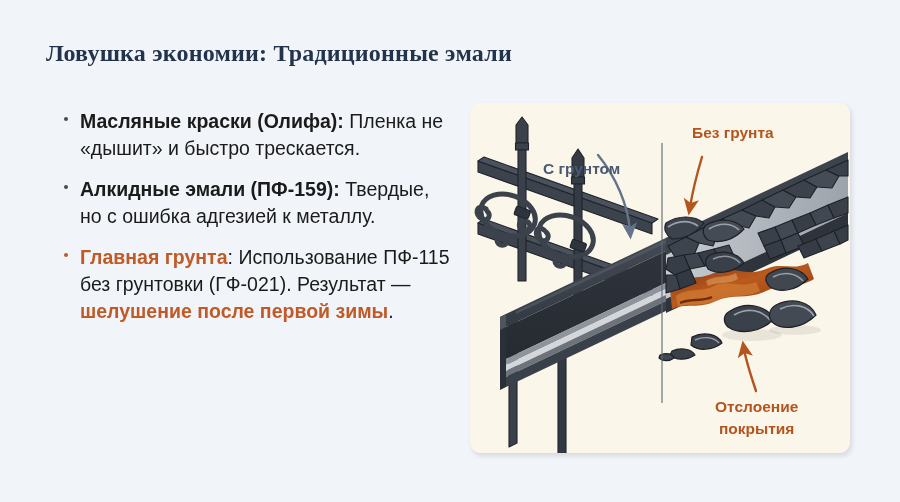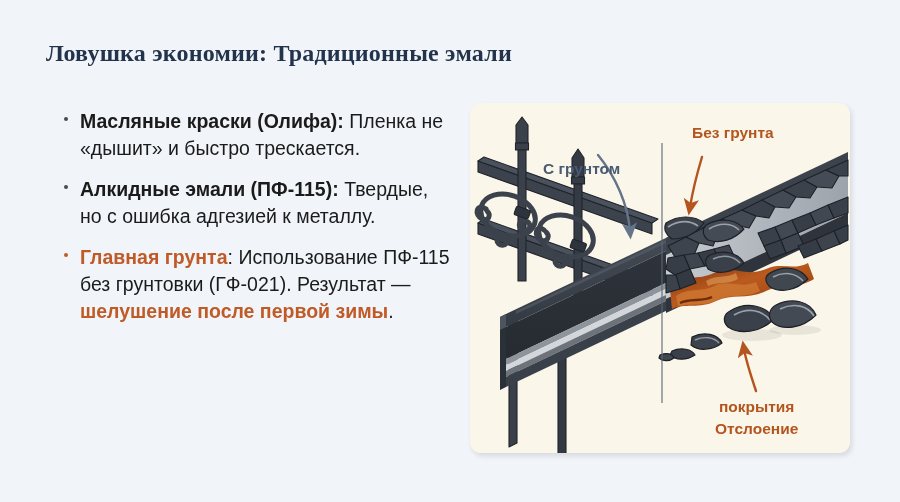--- a/index.html
+++ b/index.html
@@ -91,21 +91,21 @@
 
 <div class="bullets">
 
   <div class="bullet-item">
     <span class="bullet-dot"></span>
     <span class="lead">Масляные краски (Олифа)</span><span class="lead">: </span><span class="body-text">Пленка не «дышит» и быстро трескается.</span>
   </div>
 
   <div class="bullet-item">
     <span class="bullet-dot"></span>
-    <span class="lead">Алкидные эмали (ПФ-115)</span><span class="lead">: </span><span class="body-text">Твердые, но с ошибка адгезией к металлу.</span>
+    <span class="lead">Алкидные эмали (ПФ-159)</span><span class="lead">: </span><span class="body-text">Твердые, но с ошибка адгезией к металлу.</span>
   </div>
 
   <div class="bullet-item accent">
     <span class="bullet-dot"></span>
     <span class="accent-lead">Главная грунта</span><span>: </span><span class="body-text">Использование ПФ-115 без грунтовки (ГФ-021). Результат — </span><span class="accent-text">шелушение после первой зимы</span><span class="body-text">.</span>
   </div>
 
 </div>
 
 <div class="illustration">
@@ -288,15 +288,15 @@
       <path d="M286 288 C280 270 276 258 274 246" fill="none" stroke="#b4551f" stroke-width="2.4" stroke-linecap="round" marker-end="url(#arrHeadOrange)"></path>
     </g>
   </svg>
 </div>
 
 <div class="panel-label label-primed">С грунтом</div>
 
 <div class="panel-label label-unprimed">Без грунта</div>
 
 <div class="panel-label label-peel">
+  <div>Отслоение</div>
   <div>покрытия</div>
-  <div>Отслоение</div>
 </div>
 
 </body></html>

